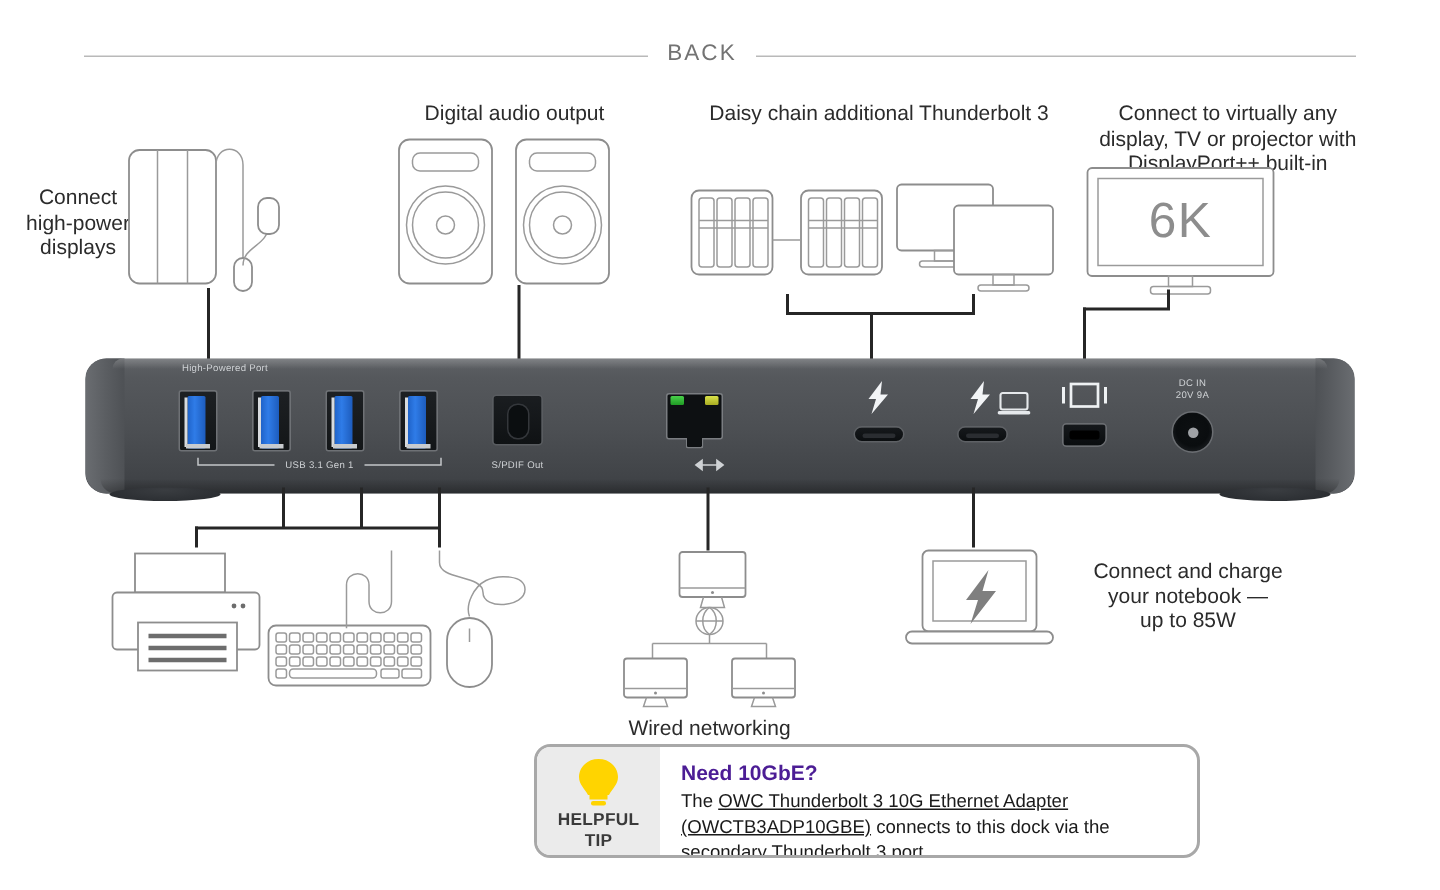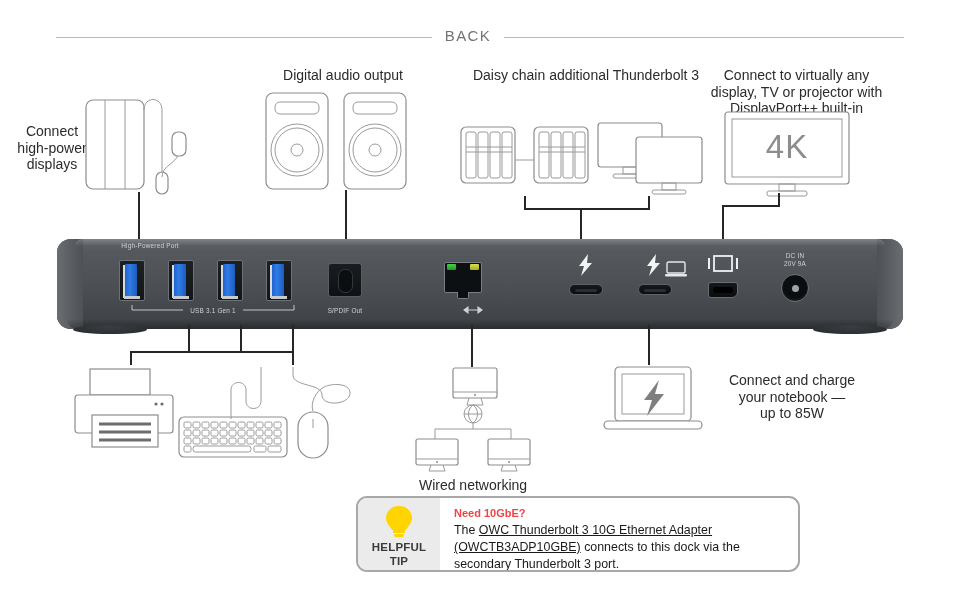--- a/index.html
+++ b/index.html
@@ -181,21 +181,21 @@
     width: 82px; background: #ebebeb;
     display: flex; flex-direction: column;
     align-items: center; justify-content: center;
     padding-top: 4px;
   }
   #tip-left .lbl {
     font-size: 11.5px; font-weight: 700; color: #3a3a3a;
     line-height: 14px; text-align: center; letter-spacing: .2px;
   }
   #tip-right { flex: 1; padding: 9px 12px 0 14px; }
-  #tip-title { font-size: 11px; font-weight: 700; color: #ef4444; }
+  #tip-title { font-size: 14px; font-weight: 700; color: #4c1d95; }
   #tip-body {
     font-size: 12.4px; color: #1a1a1a; line-height: 17px; margin-top: 3px;
   }
   #tip-body .lnk { text-decoration: underline; }
 </style>
 </head>
 <body>
 
 <div id="stage">
 
@@ -208,21 +208,21 @@
     <div>high-power</div>
     <div>displays</div>
   </div>
 
   <div class="abs cap" style="left:261px; top:67px; width:164px;">Digital audio output</div>
 
   <div class="abs cap" style="left:462px; top:67px; width:248px;">
     <div>Daisy chain additional Thunderbolt 3</div>
   </div>
 
-  <div class="abs cap" style="left:709px; top:67px; width:175px;">
+  <div class="abs cap" style="left:731px; top:67px; width:175px;">
     <div>Connect to virtually any</div>
     <div>display, TV or projector with</div>
     <div>DisplayPort++ built-in</div>
   </div>
 
   <svg class="abs" style="left:82px; top:92px;" width="112" height="103" viewBox="0 0 112 103">
     <rect class="lart" x="4" y="8" width="58" height="89" rx="7"></rect>
     <line class="lart-thin" x1="23" y1="8" x2="23" y2="97"></line>
     <line class="lart-thin" x1="43" y1="8" x2="43" y2="97"></line>
     <path class="lart-thin" d="M62 18 C62 4, 80 4, 80 18 L80 85"></path>
@@ -280,21 +280,21 @@
     <rect class="lart-thin" x="194" y="85" width="34" height="4" rx="2"></rect>
   </svg>
 
   <svg class="abs" style="left:722px; top:110px;" width="130" height="88" viewBox="0 0 130 88">
     <rect class="lart" x="3" y="2" width="124" height="72" rx="3"></rect>
     <rect class="lart-thin" x="10" y="9" width="110" height="58"></rect>
     <rect class="lart-thin" x="57" y="74" width="16" height="7"></rect>
     <rect class="lart-thin" x="45" y="81" width="40" height="5" rx="2"></rect>
   </svg>
   <div class="abs" style="left:722px; top:128px; width:130px; text-align:center;
-       font-size:33px; color:#8d8d8d; letter-spacing:1px;">4K</div>
+       font-size:33px; color:#8d8d8d; letter-spacing:1px;">6K</div>
 
   <div class="abs conn v" style="left:138px; top:192px; height:48px;"></div>
 
   <div class="abs conn v" style="left:345px; top:190px; height:50px;"></div>
 
   <div class="abs conn h" style="left:524px; top:208px; width:126px;"></div>
   <div class="abs conn v" style="left:524px; top:196px; height:13px;"></div>
   <div class="abs conn v" style="left:648px; top:196px; height:13px;"></div>
   <div class="abs conn v" style="left:580px; top:208px; height:48px;"></div>
 

